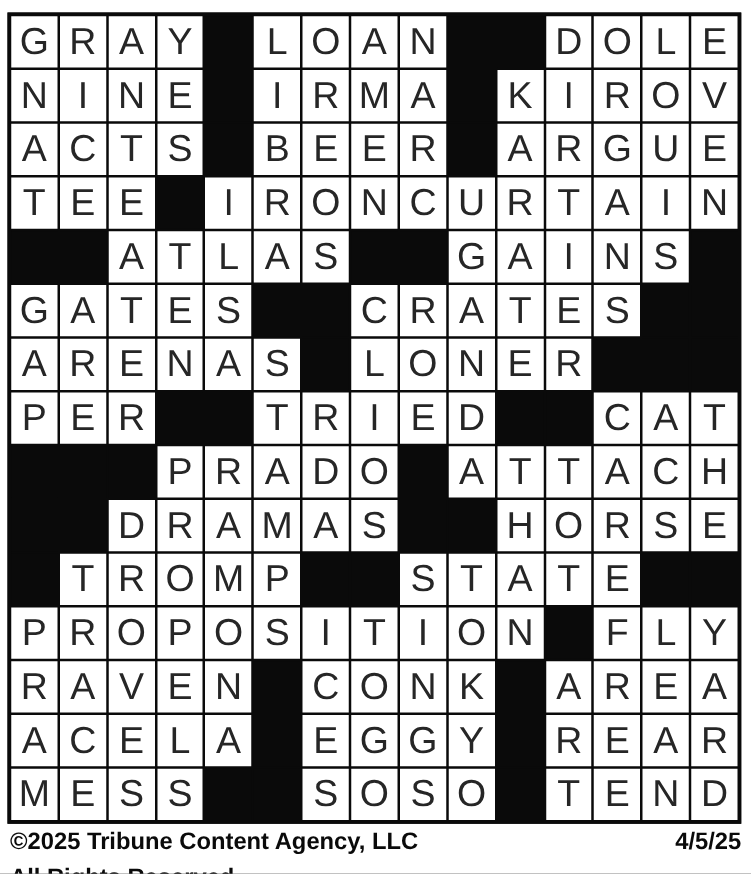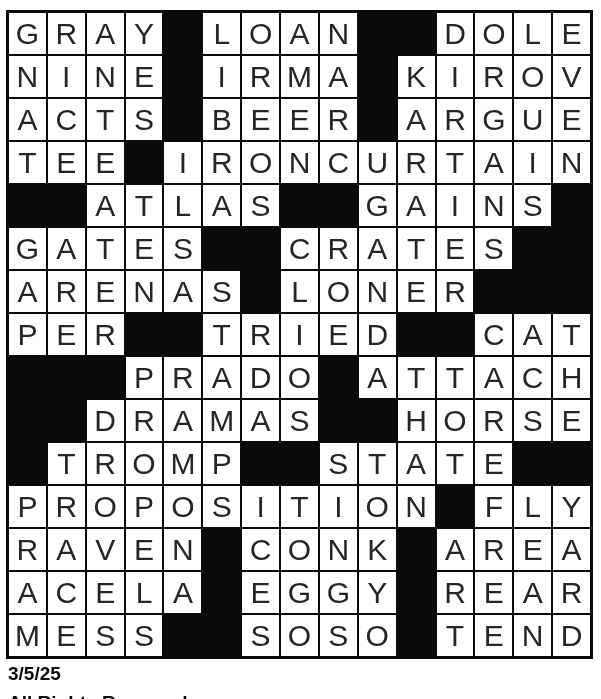--- a/index.html
+++ b/index.html
@@ -296,16 +296,17 @@
     <div class="cell">S</div>
     <div class="cell">O</div>
     <div class="cell black"></div>
     <div class="cell">T</div>
     <div class="cell">E</div>
     <div class="cell">N</div>
     <div class="cell">D</div>
   </div>
 
 <div class="footer-line1">
-  <span>3/5/25</span>
+  <span>©2025 Tribune Content Agency, LLC</span>
+  <span>4/5/25</span>
 </div>
 
 <div class="footer-line2">All Rights Reserved</div>
 
 </body></html>

